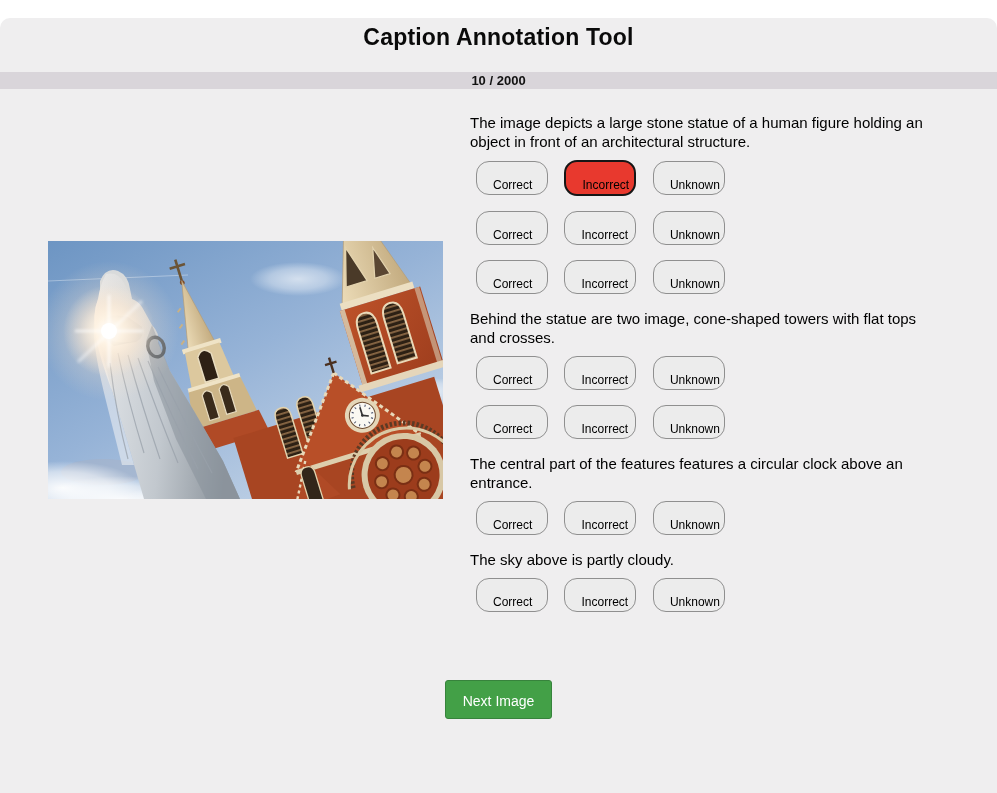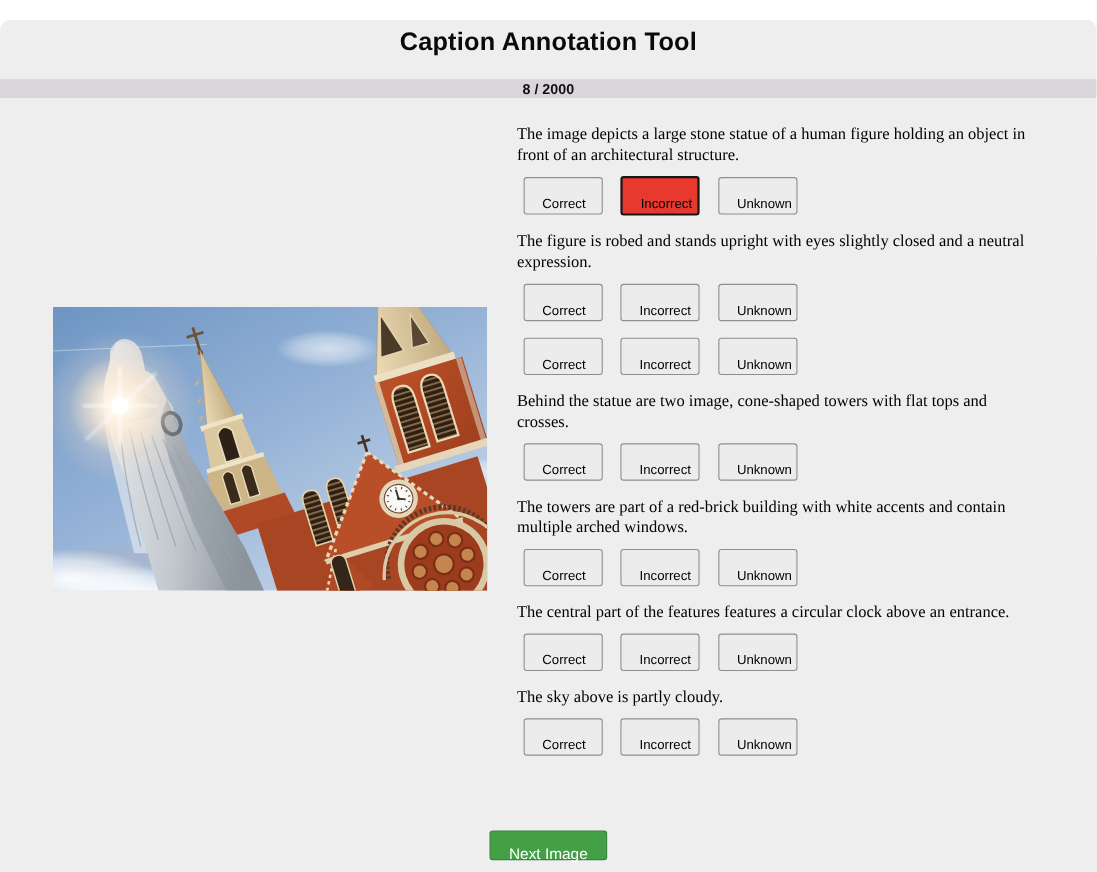--- a/index.html
+++ b/index.html
@@ -25,51 +25,51 @@
     text-align:center;font-size:13px;font-weight:bold;color:#111;
   }
   main.content{
     display:flex;align-items:center;gap:27px;
     padding:24px 52px 0 48px;
   }
   .photo{width:395px;height:258px;flex:none;overflow:hidden;}
   .photo svg{display:block;}
   .captions{flex:1;min-width:0;}
   .caption-group p{
-    margin:0 0 9px;font-size:15px;line-height:19px;color:#000;font-family:Liberation Serif, serif;
+    margin:0 0 9px;font-size:15px;line-height:19px;color:#000;
   }
   .btn-row{margin:0 0 15px;}
   button.choice{
     box-sizing:border-box;display:inline-block;
     width:72px;height:28px;margin:0 6px;
     font-family:inherit;font-size:12px;color:#000;
     background:var(--button-bg,#ececec);
     border:1px solid var(--button-border,#8f8f8f);
-    border-radius:3px;cursor:pointer;padding:16px;
+    border-radius:13px;cursor:pointer;padding:16px;
   }
   button.choice.selected{
     background:var(--incorrect-selected,#e8392e);
     border:2px solid #161616;
   }
   .footer{text-align:center;padding-top:53px;}
   button.next-btn{
-    box-sizing:border-box;height:27px;padding:12px 17px;
+    box-sizing:border-box;height:39px;padding:12px 17px;
     font-family:inherit;font-size:14px;color:#ffffff;
     background:var(--next-button,#43a047);
     border:1px solid #37833c;border-radius:3px;cursor:pointer;
   }
 </style>
 </head>
 <body>
 
 <div class="window">
   <h1 class="title">Caption Annotation Tool</h1>
 
   <div class="progress-band">
-    <span>8 / 2000</span>
+    <span>10 / 2000</span>
   </div>
 
   <main class="content">
 
     <div class="photo">
       <svg width="395" height="258" viewBox="0 0 395 258" xmlns="http://www.w3.org/2000/svg">
         <defs>
           <linearGradient id="sky" x1="0" y1="0" x2="0.85" y2="1">
             <stop offset="0" stop-color="#6d95c3"></stop>
             <stop offset="0.5" stop-color="#96b3d7"></stop>
@@ -226,21 +226,20 @@
       <section class="caption-group">
         <p>The image depicts a large stone statue of a human figure holding an object in front of an architectural structure.</p>
         <div class="btn-row">
           <button class="choice">Correct</button>
           <button class="choice selected">Incorrect</button>
           <button class="choice">Unknown</button>
         </div>
       </section>
 
       <section class="caption-group">
-        <p>The figure is robed and stands upright with eyes slightly closed and a neutral expression.</p>
         <div class="btn-row">
           <button class="choice">Correct</button>
           <button class="choice">Incorrect</button>
           <button class="choice">Unknown</button>
         </div>
       </section>
 
       <section class="caption-group">
         <div class="btn-row">
           <button class="choice">Correct</button>
@@ -252,21 +251,20 @@
       <section class="caption-group">
         <p>Behind the statue are two image, cone-shaped towers with flat tops and crosses.</p>
         <div class="btn-row">
           <button class="choice">Correct</button>
           <button class="choice">Incorrect</button>
           <button class="choice">Unknown</button>
         </div>
       </section>
 
       <section class="caption-group">
-        <p>The towers are part of a red-brick building with white accents and contain multiple arched windows.</p>
         <div class="btn-row">
           <button class="choice">Correct</button>
           <button class="choice">Incorrect</button>
           <button class="choice">Unknown</button>
         </div>
       </section>
 
       <section class="caption-group">
         <p>The central part of the features features a circular clock above an entrance.</p>
         <div class="btn-row">

